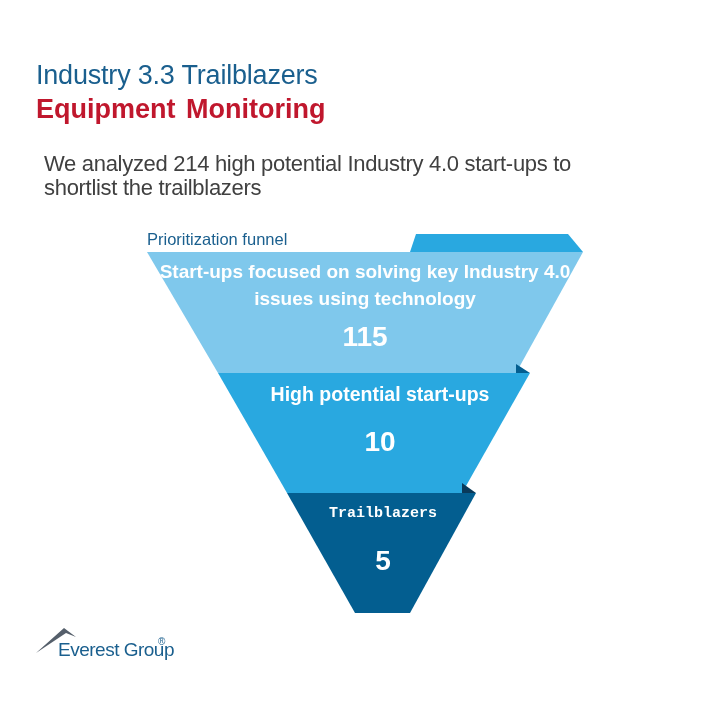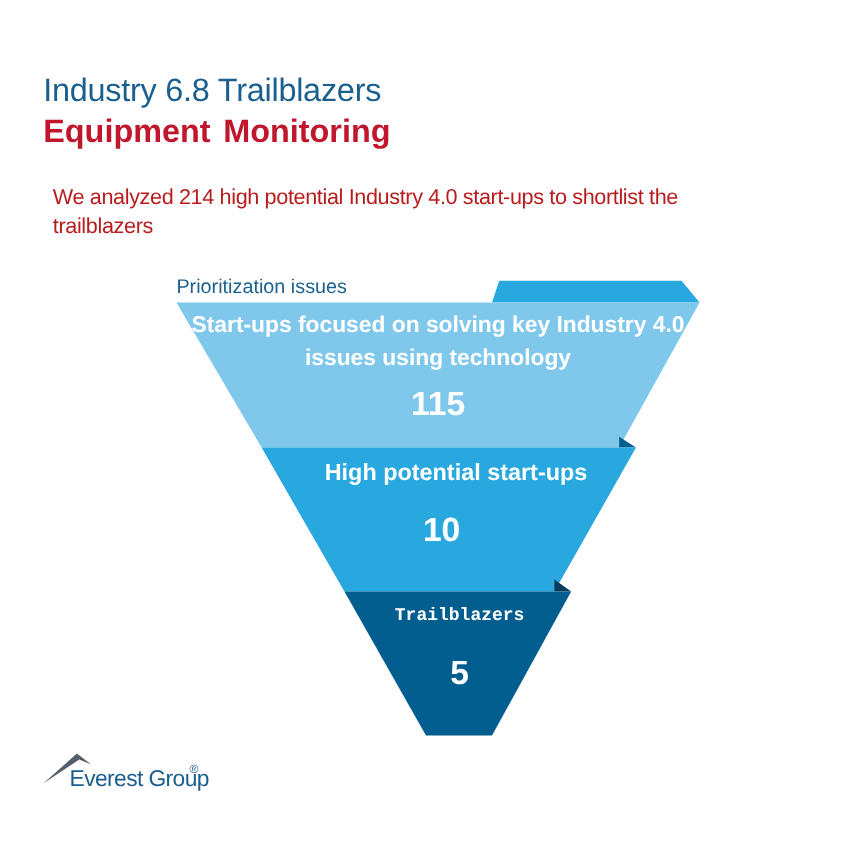--- a/index.html
+++ b/index.html
@@ -1,58 +1,58 @@
 <!DOCTYPE html>
 <html><head>
 <meta charset="utf-8">
 <style>
   html, body { margin: 0; padding: 0; background: #ffffff; }
   body { width: 720px; height: 720px; position: relative; overflow: hidden;
          font-family: "Liberation Sans", sans-serif; }
   .title1 { position: absolute; left: 36px; top: 60px; font-size: 27px; color: #1a5f8e; letter-spacing: -0.2px; }
   .title2 { position: absolute; left: 36px; top: 94px; font-size: 27px; color: #c0172d; font-weight: bold; word-spacing: 3px; text-align: center; }
-  .intro { position: absolute; left: 44px; top: 152px; width: 580px; font-size: 18px; line-height: 24px; color: #b91c1c; letter-spacing: -0.3px; }
+  .intro { position: absolute; left: 44px; top: 152px; width: 580px; font-size: 22px; line-height: 24px; color: #404040; letter-spacing: -0.3px; }
   .funnel-label { position: absolute; left: 147px; top: 230px; font-size: 16.5px; color: #1a5f8e; }
   svg.funnel { position: absolute; left: 0; top: 0; }
   .stage-text { position: absolute; color: #ffffff; font-weight: bold; text-align: center; }
   .s1-label { left: 150px; width: 430px; top: 258px; font-size: 19px; line-height: 27px; }
   .s1-count { left: 150px; width: 430px; top: 321px; font-size: 28px; }
   .s2-label { left: 220px; width: 320px; top: 383px; font-size: 19.5px; }
-  .s2-count { left: 208px; width: 320px; top: 426px; font-size: 28px; }
+  .s2-count { left: 220px; width: 320px; top: 426px; font-size: 28px; }
   .s3-label { left: 283px; width: 200px; top: 505px; font-size: 15px; font-family: Liberation Mono, monospace; }
   .s3-count { left: 283px; width: 200px; top: 545px; font-size: 28px; }
   .footer { position: absolute; left: 36px; top: 625px; height: 40px; width: 600px; }
   .logo-text { position: absolute; left: 22px; top: 14px; font-size: 19px; color: #1a5f8e; letter-spacing: -0.5px; }
   .logo-reg { position: absolute; left: 122px; top: 11px; font-size: 10px; color: #1a5f8e; }
   .footer-text { position: absolute; left: 133px; top: 16px; font-size: 11.5px; color: #333333; letter-spacing: -0.1px; }
   .mountain { position: absolute; left: 0; top: 0; }
 </style>
 </head>
 <body>
 
-<div class="title1">Industry 6.8 Trailblazers</div>
+<div class="title1">Industry 3.3 Trailblazers</div>
 <div class="title2">Equipment  Monitoring</div>
 <div class="intro">We analyzed 214 high potential Industry 4.0 start-ups to shortlist the trailblazers</div>
 
 <svg class="funnel" width="720" height="720">
 
   <polygon points="416,234 568,234 583,252 410,252" fill="#29a8e0"></polygon>
 
   <polygon points="147,252 583,252 516,373 218,373" fill="#7fc8ec"></polygon>
 
   <polygon points="516,364 530,373 516,373" fill="#035e90"></polygon>
 
   <polygon points="218,373 530,373 462,493 287,493" fill="#29a8e0"></polygon>
 
   <polygon points="462,483 476,493 462,493" fill="#0a3a5a"></polygon>
 
   <polygon points="287,493 476,493 410,613 355,613" fill="#035e90"></polygon>
 </svg>
 
-<div class="funnel-label">Prioritization issues</div>
+<div class="funnel-label">Prioritization funnel</div>
 
 <div class="stage-text s1-label">Start-ups focused on solving key Industry 4.0 issues using technology</div>
 <div class="stage-text s1-count">115</div>
 <div class="stage-text s2-label">High potential start-ups</div>
 <div class="stage-text s2-count">10</div>
 <div class="stage-text s3-label">Trailblazers</div>
 <div class="stage-text s3-count">5</div>
 
 <div class="footer">
   <svg class="mountain" width="50" height="30">

